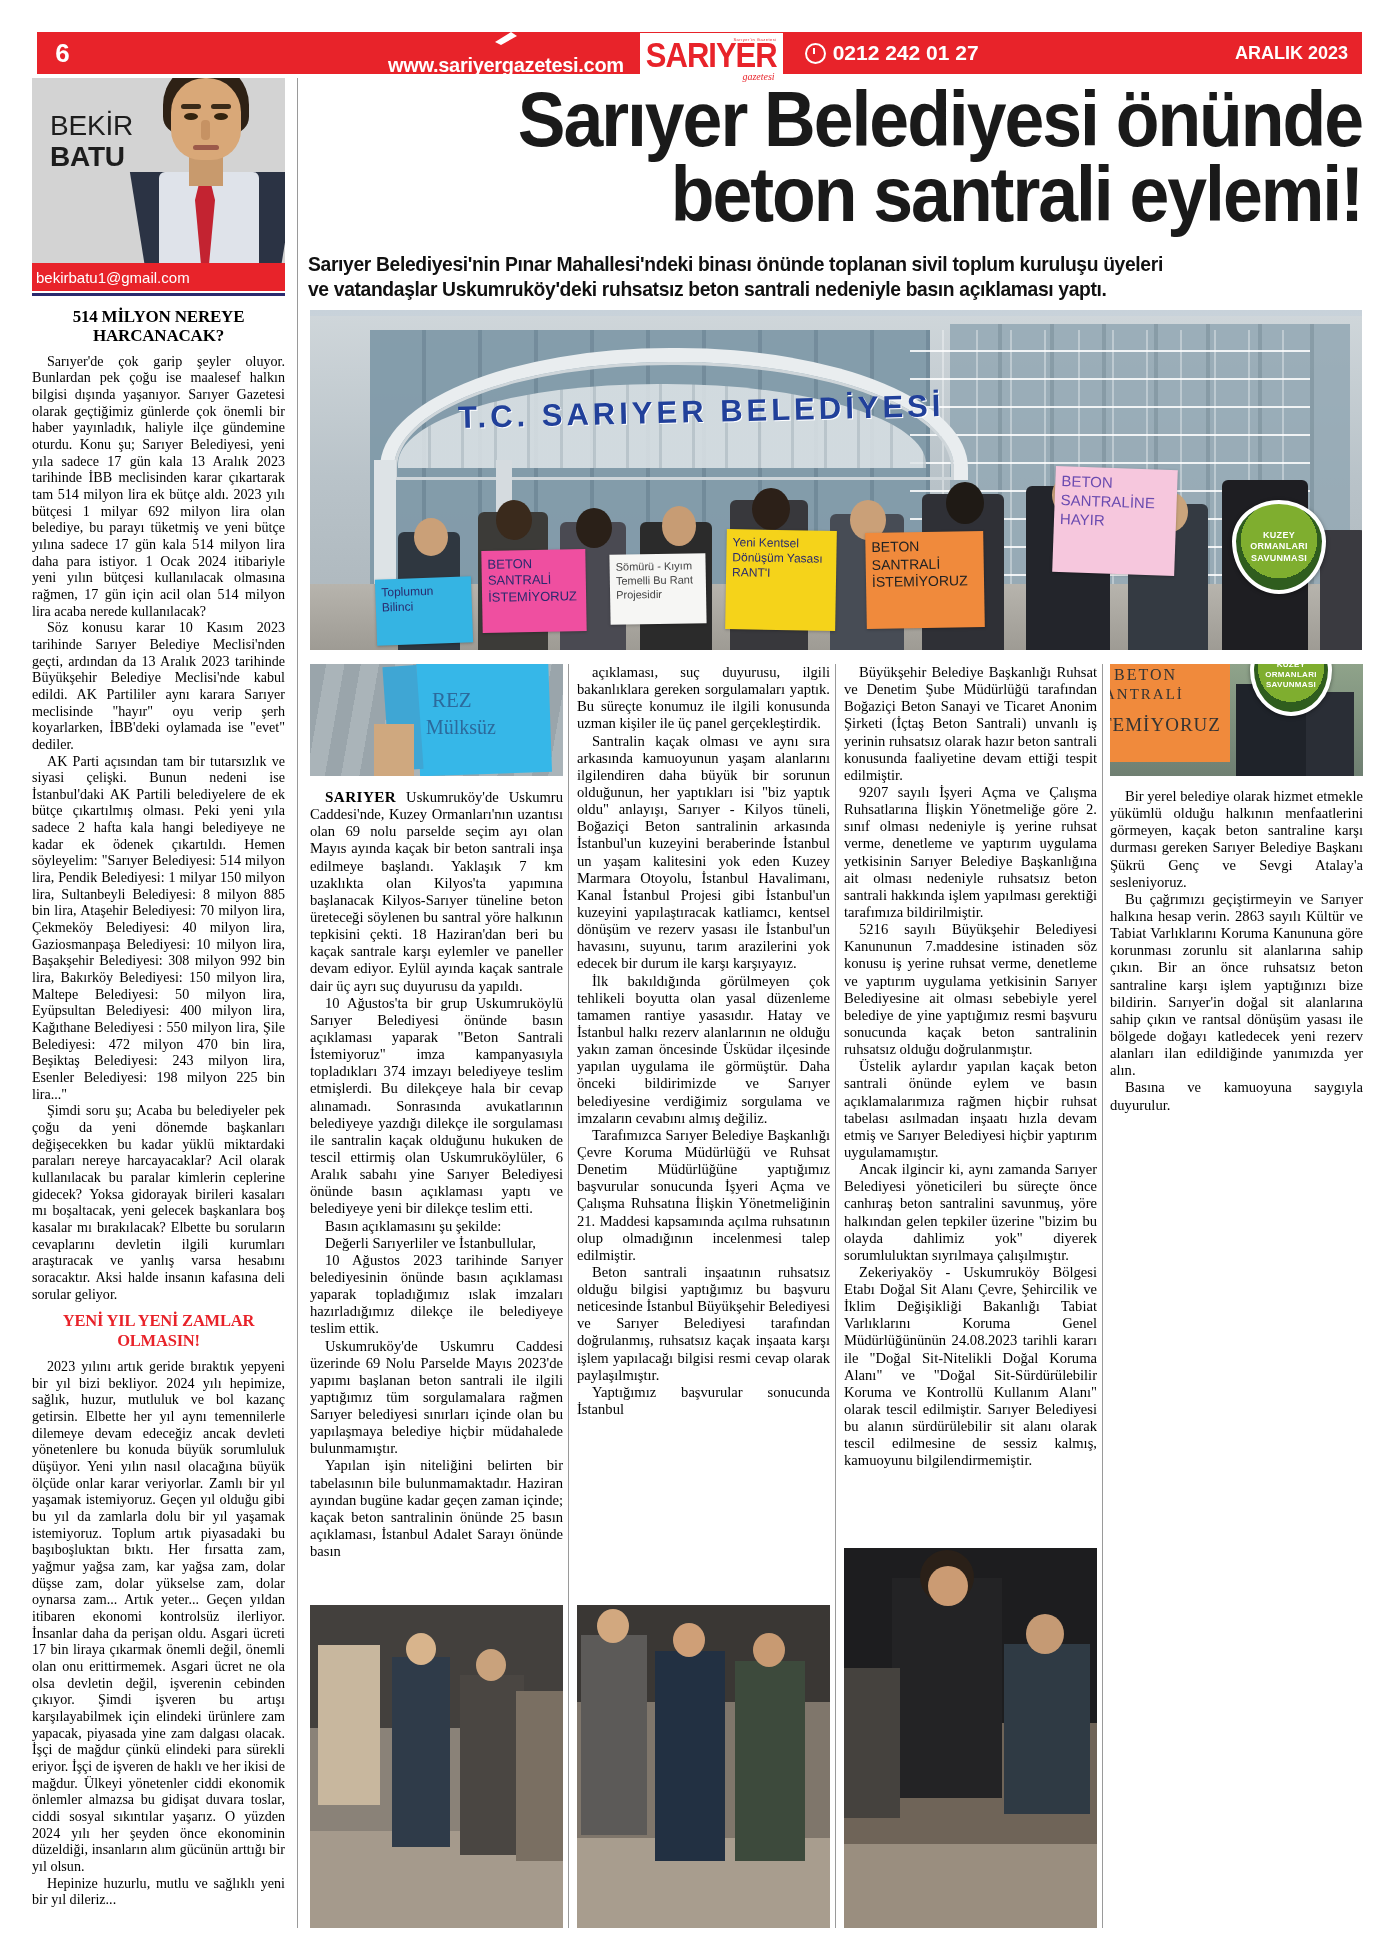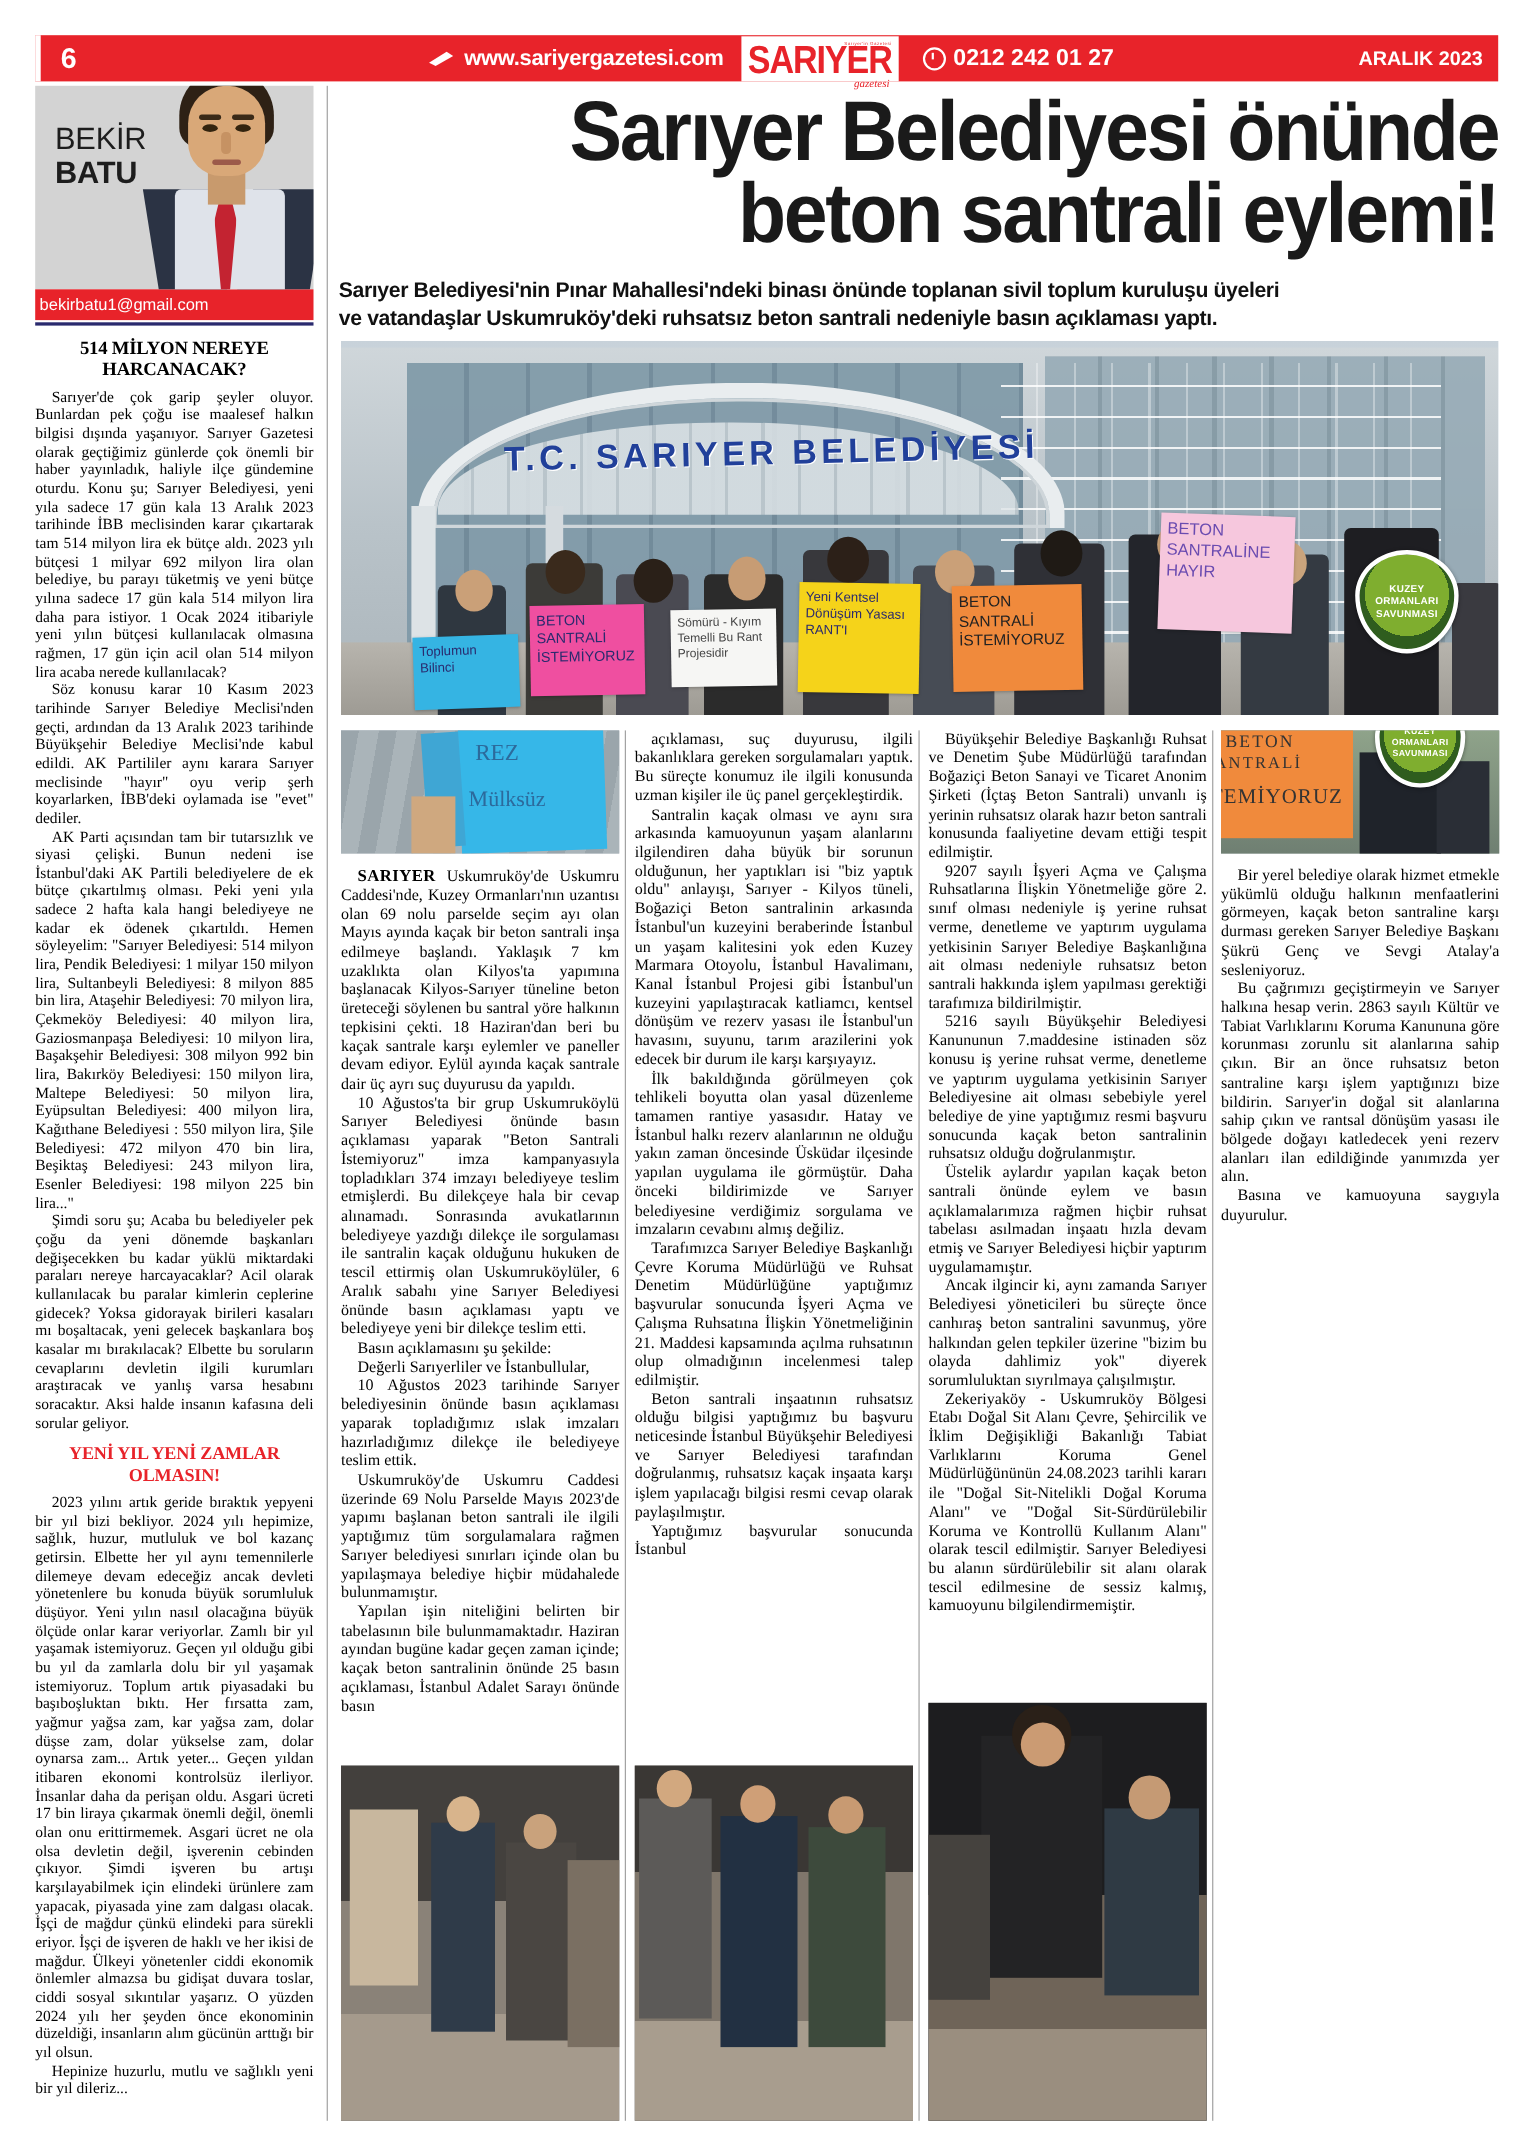--- a/index.html
+++ b/index.html
@@ -38,20 +38,21 @@
     font-size: 26px;
     color: #ffffff;
     border-left: 5px solid #ffffff;
     box-sizing: border-box;
   }
   .mast-url-wrap {
     display: flex;
     align-items: center;
     margin-left: 300px;
     gap: 8px;
+    flex-direction: column;
   }
   .pen-icon {
     width: 26px;
     height: 16px;
     position: relative;
   }
   .pen-icon svg { display:block; }
   .mast-url {
     font-family: "Liberation Sans", sans-serif;
     font-weight: bold;
@@ -541,21 +542,21 @@
     <span>ORMANLARI</span>
     <span>SAVUNMASI</span>
   </div>
 </div>
 
 <div class="photo-strip-a">
   <div style="position:absolute;inset:0;background:repeating-linear-gradient(100deg,#9aa5ab 0 16px,#aab4b9 16px 34px);"></div>
   <div style="position:absolute;left:108px;top:-8px;width:132px;height:118px;background:#36b7e8;transform:rotate(-2deg);"></div>
   <div style="position:absolute;left:76px;top:2px;width:34px;height:104px;background:#3fa6d4;transform:rotate(-4deg);"></div>
   <div style="position:absolute;left:64px;top:60px;width:40px;height:52px;background:#cfa87f;"></div>
-  <div style="position:absolute;left:122px;top:8px;font-family:'Liberation Serif',serif;font-size:21px;color:#2c6a9c;">REZ</div>
+  <div style="position:absolute;left:122px;top:24px;font-family:'Liberation Serif',serif;font-size:21px;color:#2c6a9c;">REZ</div>
   <div style="position:absolute;left:116px;top:52px;font-family:Liberation Serif, serif;font-size:20px;color:#2c6a9c;">Mülksüz</div>
 </div>
 
 <div class="photo-strip-d">
   <div style="position:absolute;inset:0;background:linear-gradient(#8fa38a,#6f7f72);"></div>
   <div style="position:absolute;left:-16px;top:-6px;width:136px;height:104px;background:#f08a3c;"></div>
   <div style="position:absolute;left:4px;top:2px;font-family:'Liberation Serif',serif;font-size:16px;color:#333;letter-spacing:2px;">BETON</div>
   <div style="position:absolute;left:-6px;top:22px;font-family:'Liberation Serif',serif;font-size:15px;color:#333;letter-spacing:2px;">ANTRALİ</div>
   <div style="position:absolute;left:-10px;top:50px;font-family:'Liberation Serif',serif;font-size:19px;color:#333;letter-spacing:1px;">TEMİYORUZ</div>
   <div style="position:absolute;left:126px;top:20px;width:74px;height:96px;background:#1f232a;"></div>

